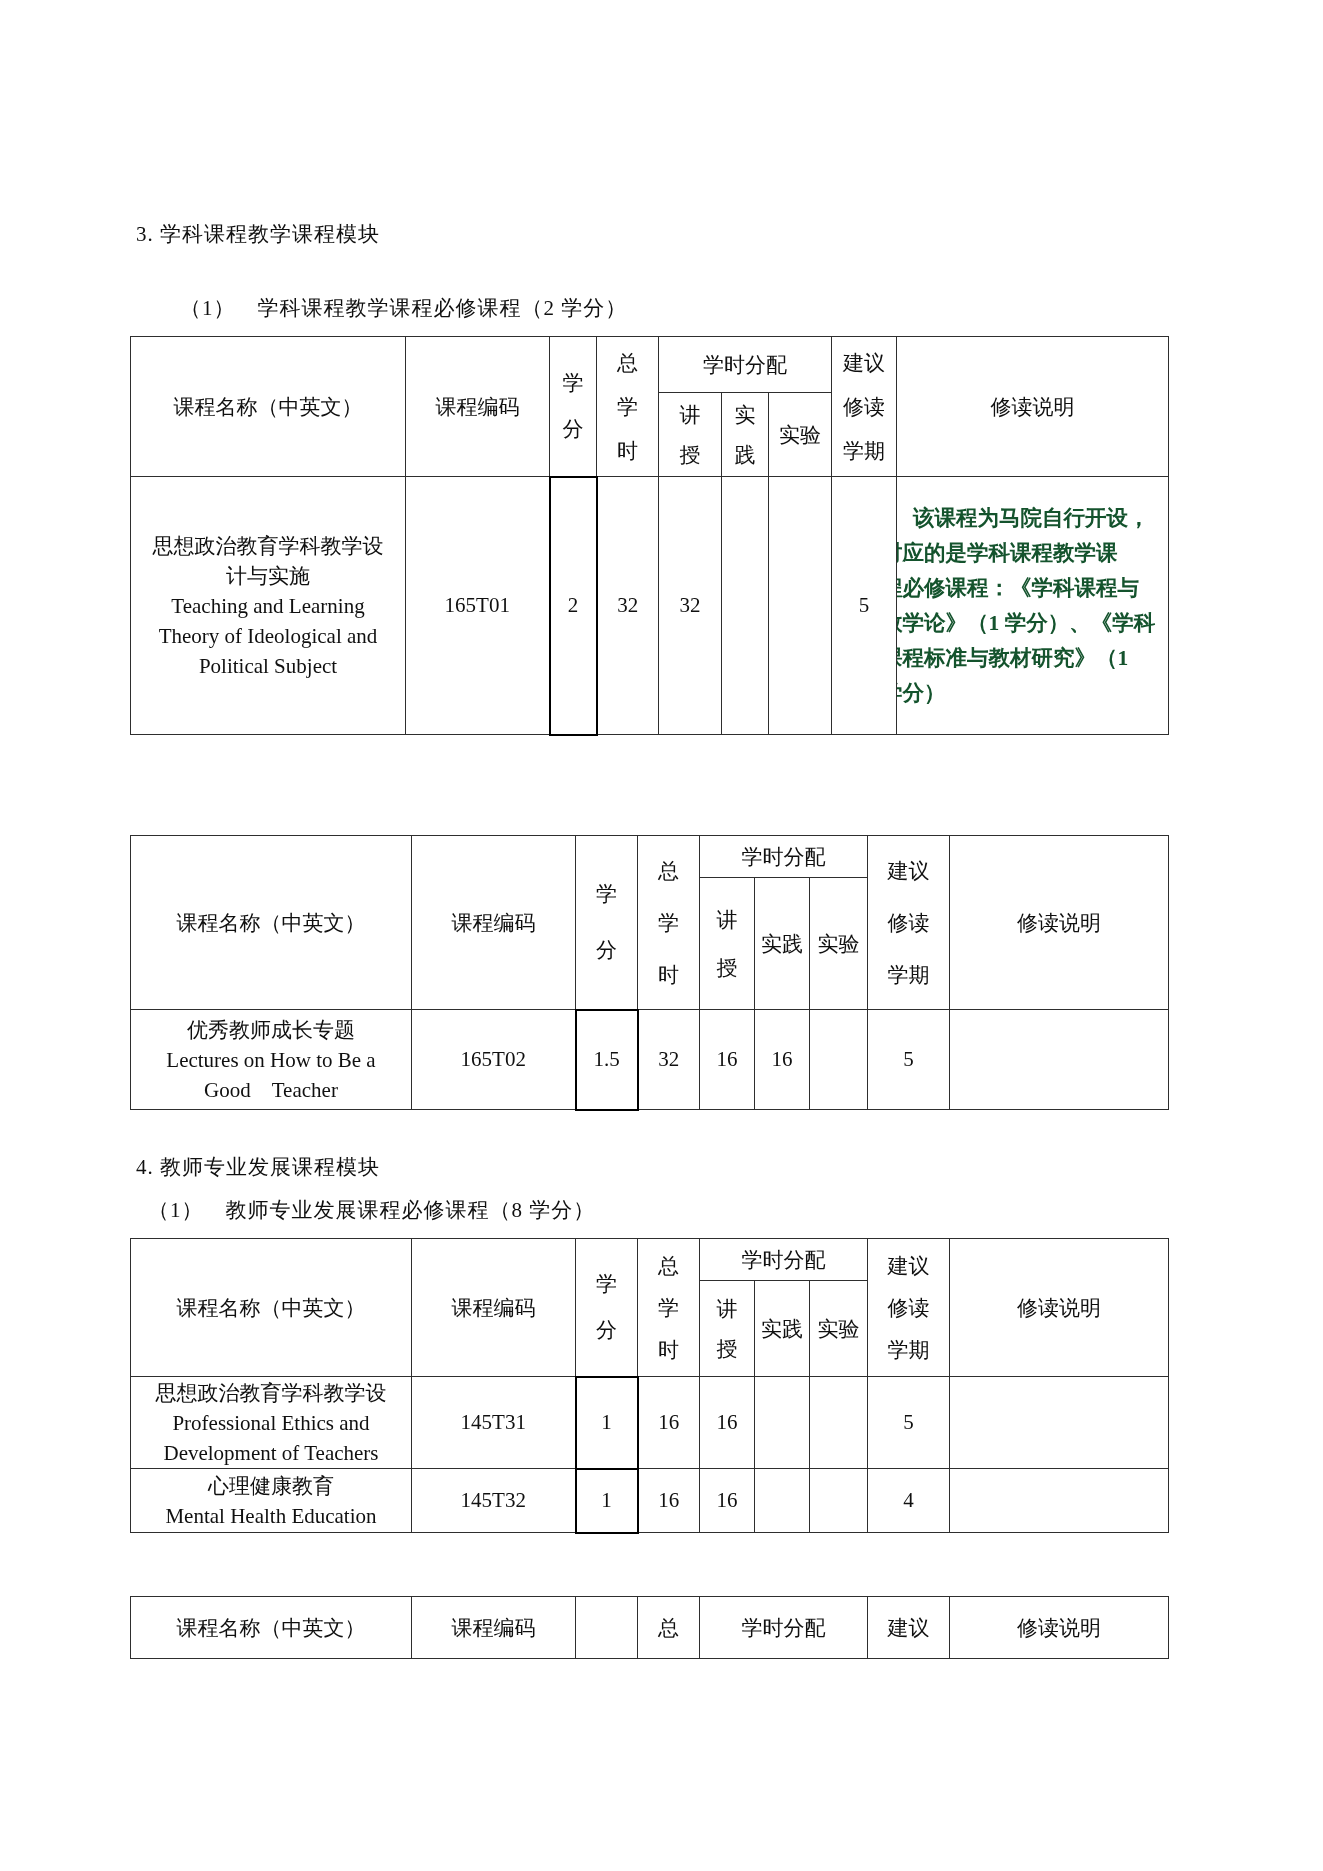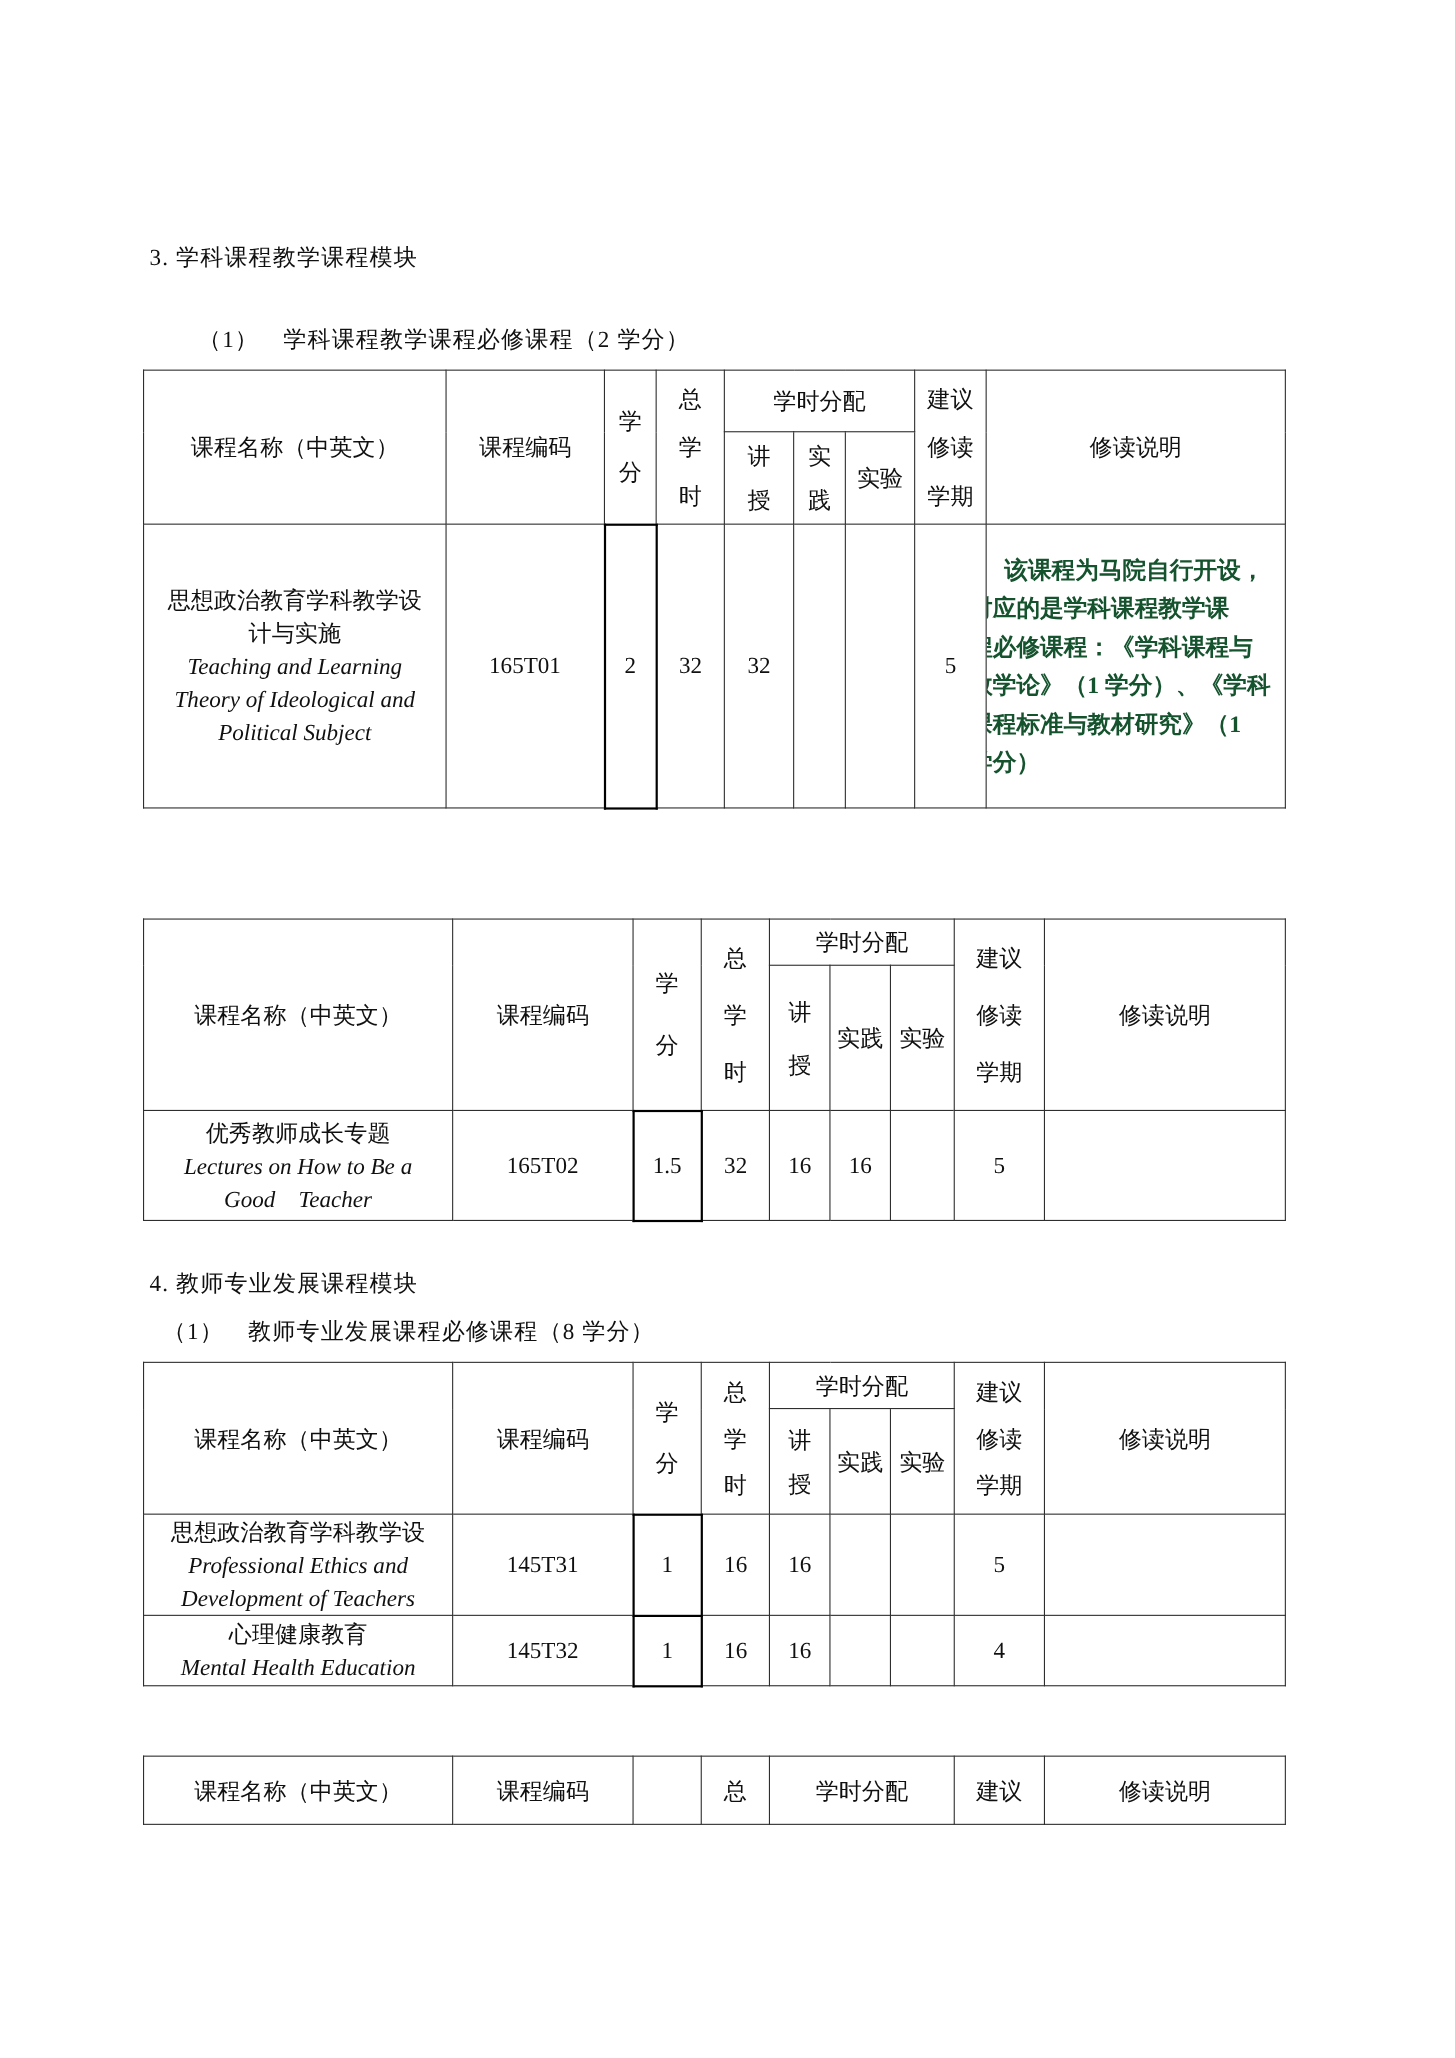--- a/index.html
+++ b/index.html
@@ -36,21 +36,21 @@
   .t3 .hr2{height:96px;}
   .t3 .body-row1{height:92px;}
   .t3 .body-row2{height:64px;padding-left:44px;}
   .t3 .v-credits{line-height:46px;}
   .t3 .v-total{line-height:42px;}
   .t3 .v-sub{line-height:40px;}
   .t3 .v-sem{line-height:42px;}
   .t4 .hr1{height:62px;}
   .thick{border:2px solid #000;}
   .name-cell .cn{font-size:21px;line-height:30px;white-space:pre-line;}
-  .name-cell .en{font-size:21px;line-height:30px;white-space:pre-line;font-style:italic;}
+  .name-cell .en{font-size:21px;line-height:30px;white-space:pre-line;}
   .notes-cell{position:relative;overflow:visible;}
   .notes-clip{
     position:absolute;top:0;bottom:0;left:0;right:-28px;
     overflow:hidden;display:flex;align-items:center;
   }
   .notes-text{
     width:calc(100% + 16px);margin-left:-16px;
     font-weight:bold;font-size:21.5px;line-height:35px;
     text-align:left;white-space:pre-line;text-indent:32px;
     color:#14532d;

